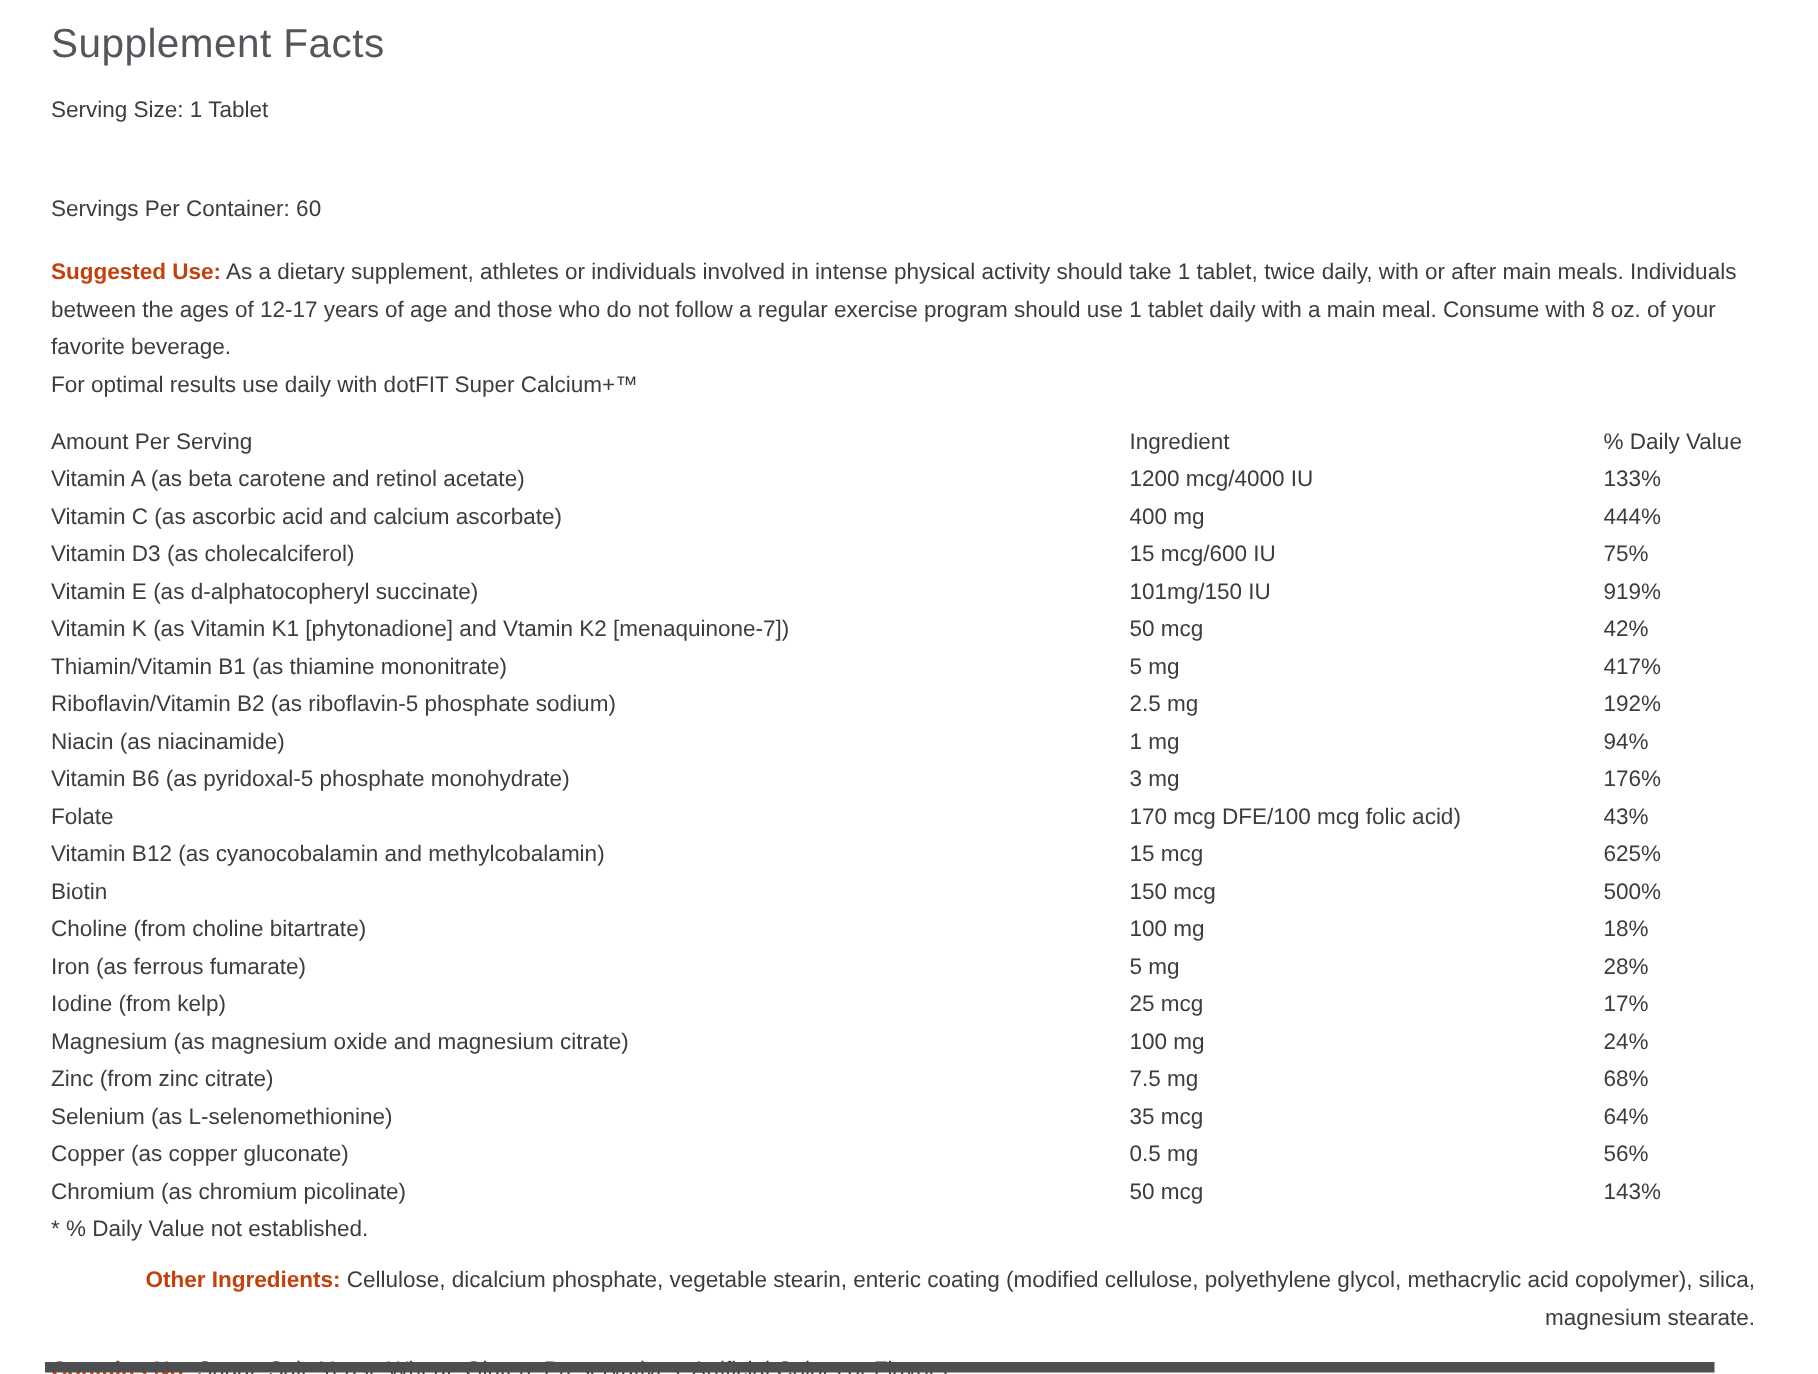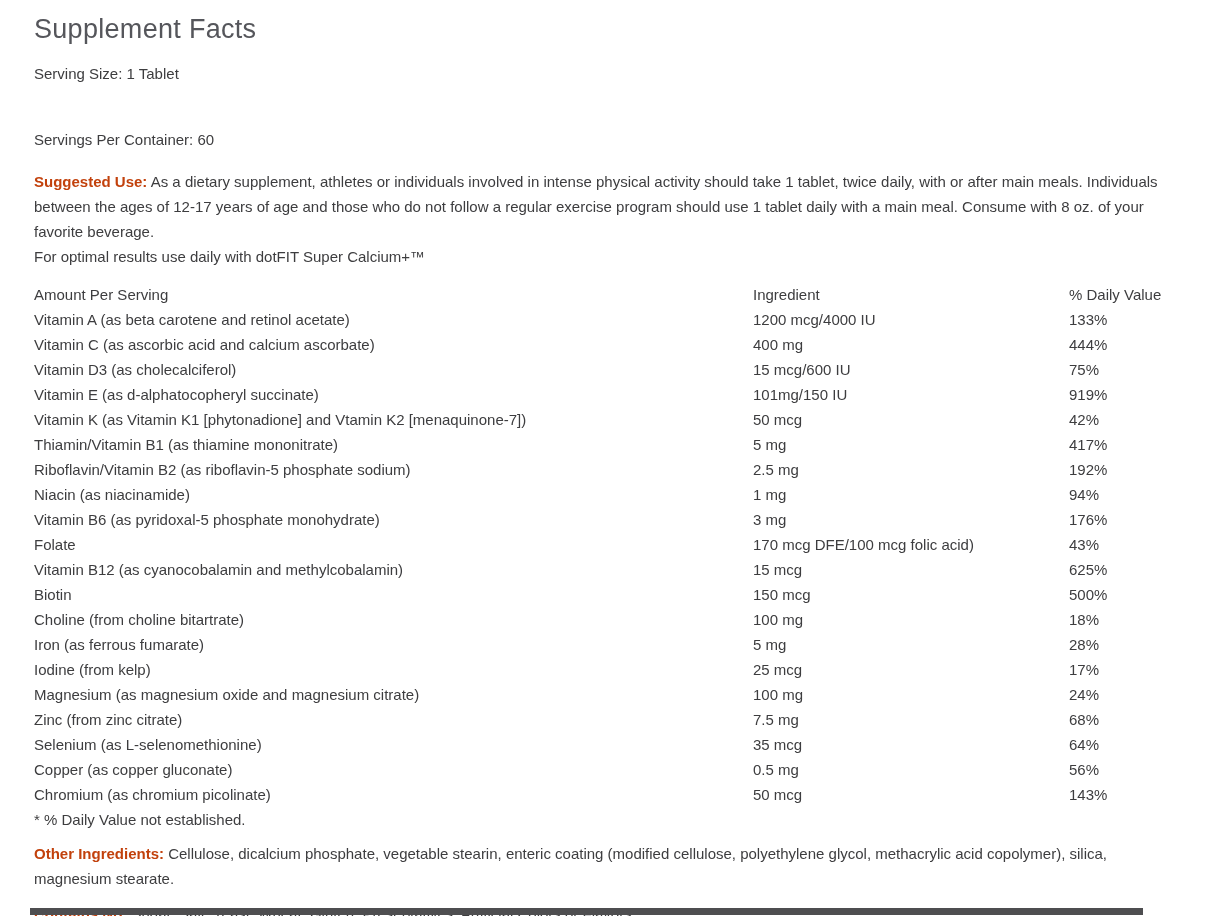--- a/index.html
+++ b/index.html
@@ -10,21 +10,21 @@
   p{margin:0;font-size:15px;line-height:25px;}
   .serving{margin-top:16px;}
   .servings{margin-top:41px;}
   .suggested{margin-top:17px;}
   .optimal{}
   strong{font-weight:bold;color:#c2410c;}
   .table{margin-top:13px;}
   .trow{display:grid;grid-template-columns:719px 316px 1fr;font-size:15px;line-height:25px;}
   .trow span{white-space:nowrap;overflow:hidden;}
   .footnote{margin-top:0;}
-  .other{margin-top:9px;}
+  .other{margin-top:9px;text-align:right;}
   .contains{margin-top:10px;}
   .scrollbar{position:absolute;left:30px;bottom:1px;width:1113px;height:7px;background:#4e4e50;}
 </style>
 </head>
 <body>
 
 <div class="page">
 
   <h1 class="page-title">Supplement Facts</h1>
 

